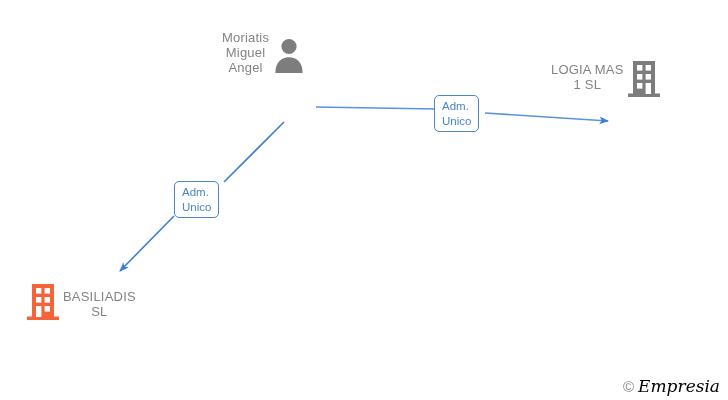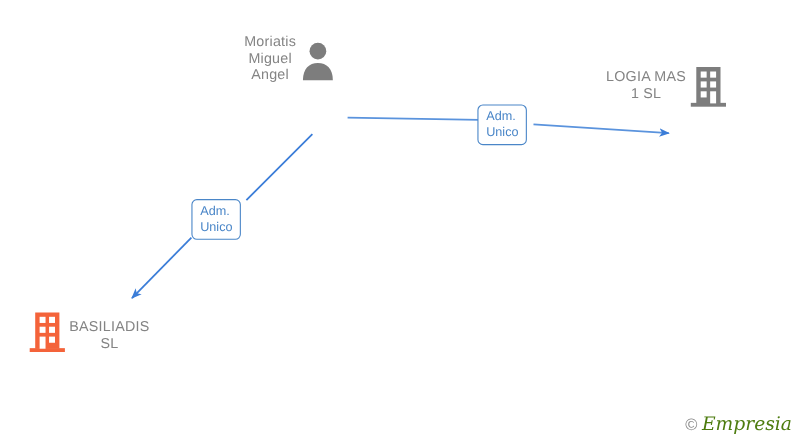--- a/index.html
+++ b/index.html
@@ -75,21 +75,21 @@
     display: flex;
     align-items: center;
     gap: 4px;
   }
   #watermark .copy {
     color: #8a8a8a;
     font-size: 15px;
     line-height: 15px;
   }
   #watermark .brand {
-    color: #4d7c0f;
+    color: #000000;
     font-size: 17px;
     line-height: 17px;
     font-family: "DejaVu Serif", serif;
     font-style: italic;
   }
 </style>
 </head>
 <body>
 
 <div id="canvas">

